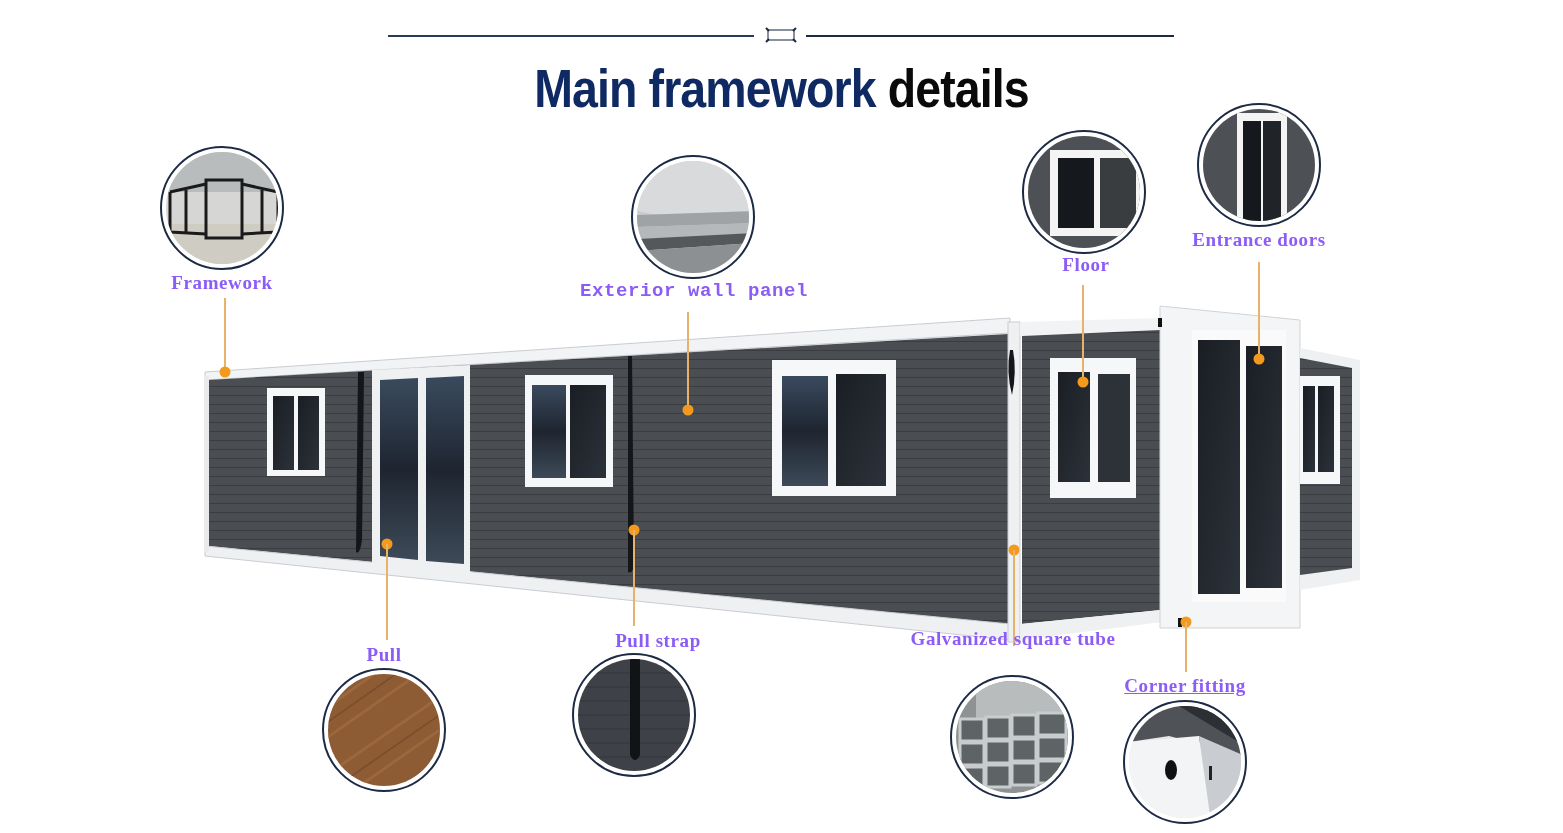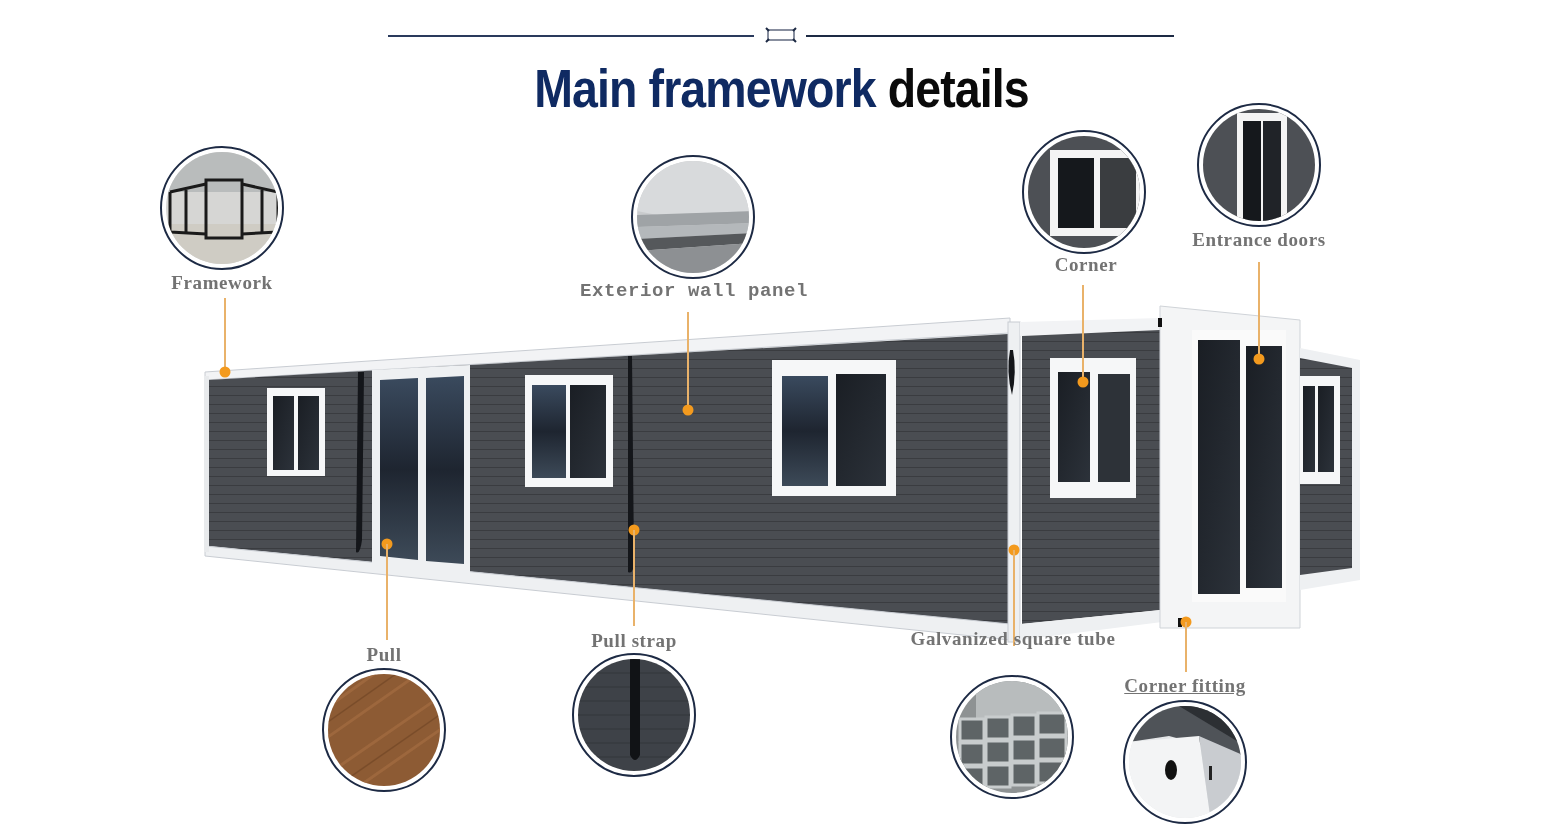--- a/index.html
+++ b/index.html
@@ -8,21 +8,21 @@
   .hline { position:absolute; height:2px; top:35px; }
   .hline.left { left:388px; width:366px; background:#2a3a5c; }
   .hline.right { left:806px; width:368px; background:#1d2a44; }
   .container-icon { position:absolute; left:765px; top:27px; width:32px; height:16px; }
   .title { position:absolute; left:0; width:1563px; top:56px; text-align:center;
     font-family:"Liberation Sans", sans-serif; font-weight:bold; font-size:54px; letter-spacing:-1px;
     transform:scaleX(0.86); transform-origin:center; line-height:64px; }
   .title .t1 { color:#0f2a62; }
   .title .t2 { color:#0a0a0a; }
   
-  .label { position:absolute; font-family:"Liberation Serif", serif; font-weight:bold; color:#737373;
+  .label { position:absolute; font-family:"Liberation Serif", serif; font-weight:bold; color:#8b5cf6;
     font-size:19px; letter-spacing:0.6px; white-space:nowrap; transform:translateX(-50%); }
   
   .circle { position:absolute; border-radius:50%; border:2px solid #1d2a44; box-sizing:border-box; overflow:hidden; background:#fff; }
   .circle .inner { position:absolute; inset:4px; border-radius:50%; overflow:hidden; }
   
   .leader { position:absolute; width:1.5px; background:#e9b26a; }
   .dot { position:absolute; width:11px; height:11px; border-radius:50%; background:#f39a1e; transform:translate(-50%,-50%); }
   
   .house { position:absolute; left:0; top:0; width:1563px; height:833px; }
 </style>
@@ -148,21 +148,21 @@
 <div class="circle" style="left:1022px;top:130px;width:124px;height:124px;">
   <div class="inner">
     <svg width="116" height="116" viewBox="0 0 116 116">
       <rect width="116" height="116" fill="#4d5055"></rect>
       <rect x="22" y="14" width="96" height="86" fill="#f4f4f4"></rect>
       <rect x="30" y="22" width="36" height="70" fill="#15181c"></rect>
       <rect x="72" y="22" width="36" height="70" fill="#3a3d40"></rect>
     </svg>
   </div>
 </div>
-<div class="label" style="left:1086px;top:254px;">Corner</div>
+<div class="label" style="left:1086px;top:254px;">Floor</div>
 <div class="leader" style="left:1082px;top:285px;height:97px;"></div>
 <div class="dot" style="left:1083px;top:382px;"></div>
 
 <div class="circle" style="left:1197px;top:103px;width:124px;height:124px;">
   <div class="inner">
     <svg width="116" height="116" viewBox="0 0 116 116">
       <rect width="116" height="116" fill="#4d5055"></rect>
       <rect x="34" y="4" width="50" height="112" fill="#f4f4f4"></rect>
       <rect x="40" y="12" width="18" height="100" fill="#15181c"></rect>
       <rect x="60" y="12" width="18" height="100" fill="#202328"></rect>
@@ -190,21 +190,21 @@
       <g stroke="#6e4424" stroke-width="1.5" opacity="0.6">
         <line x1="-10" y1="55" x2="75" y2="-5"></line>
         <line x1="5" y1="115" x2="120" y2="35"></line>
       </g>
     </svg>
   </div>
 </div>
 
 <div class="dot" style="left:634px;top:530px;"></div>
 <div class="leader" style="left:633px;top:530px;height:96px;"></div>
-<div class="label" style="left:634px;top:630px;">Pull strap</div>
+<div class="label" style="left:658px;top:630px;">Pull strap</div>
 <div class="circle" style="left:572px;top:653px;width:124px;height:124px;">
   <div class="inner">
     <svg width="116" height="116" viewBox="0 0 116 116">
       <rect width="116" height="116" fill="#3e4248"></rect>
       <g stroke="#33363b" stroke-width="1">
         <line x1="0" y1="14" x2="116" y2="14"></line>
           <line x1="0" y1="28" x2="116" y2="28"></line>
         <line x1="0" y1="42" x2="116" y2="42"></line>
           <line x1="0" y1="56" x2="116" y2="56"></line>
         <line x1="0" y1="70" x2="116" y2="70"></line>

